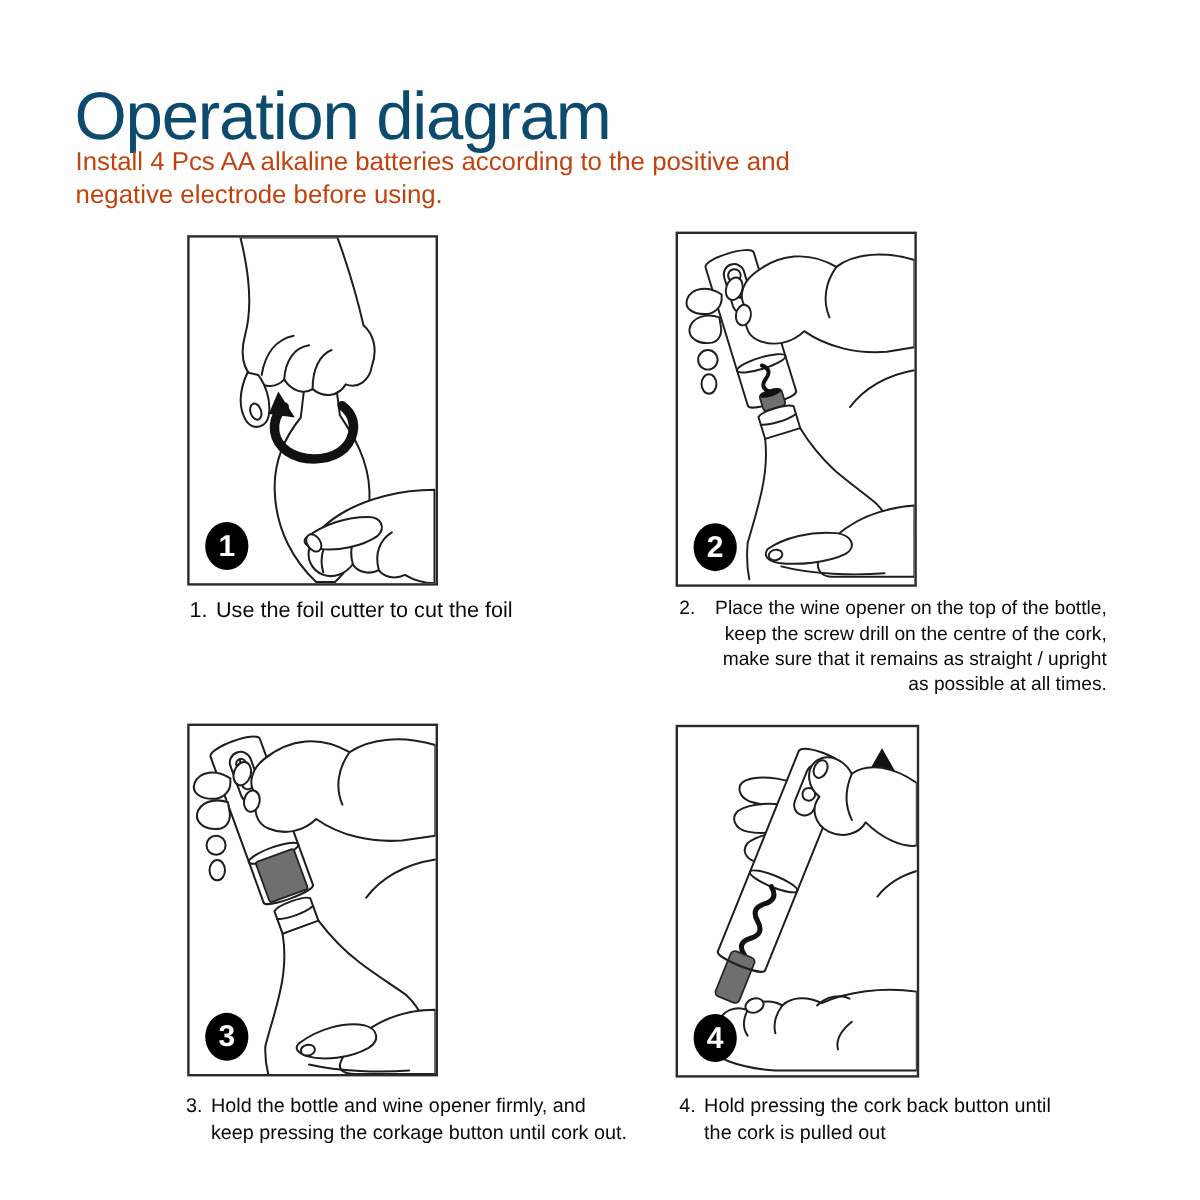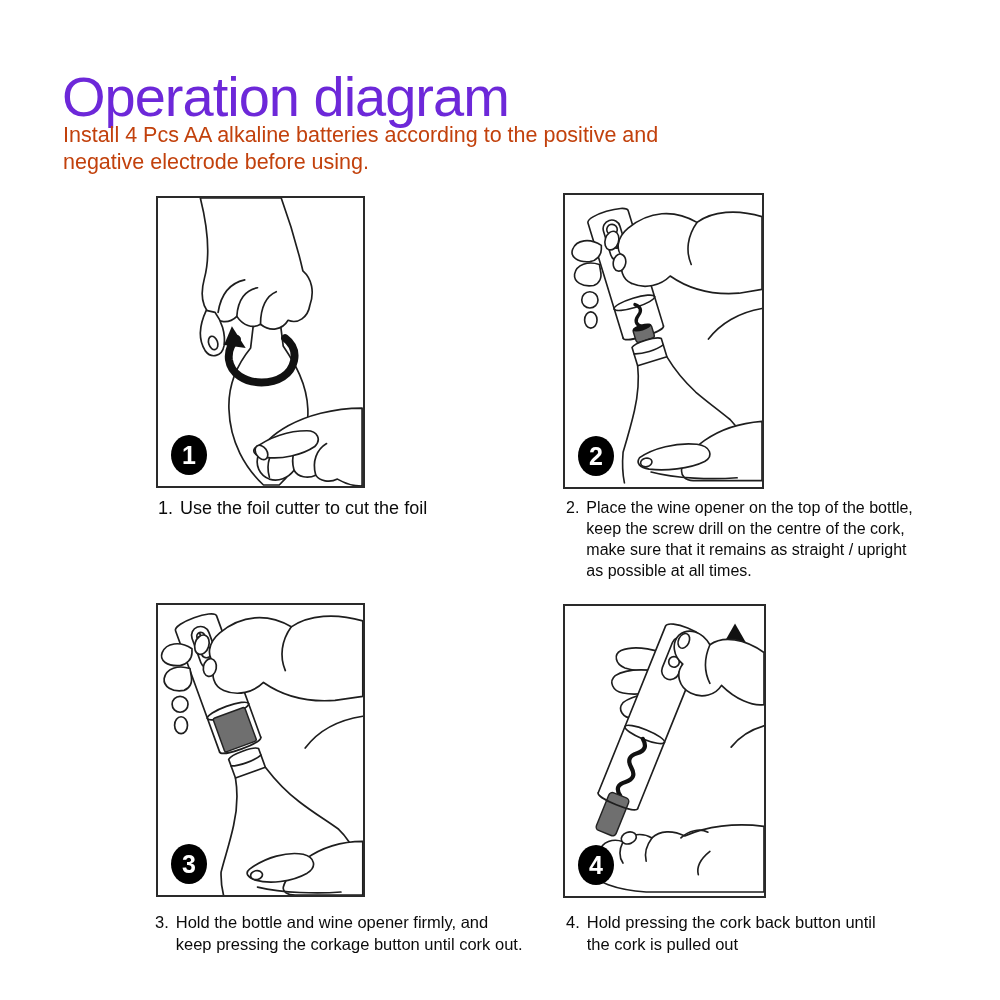--- a/index.html
+++ b/index.html
@@ -1,39 +1,39 @@
 <!DOCTYPE html>
 <html><head>
 <meta charset="utf-8">
 <style>
   html,body{margin:0;padding:0;background:#fff;}
   #stage{position:relative;width:1000px;height:1000px;background:#ffffff;overflow:hidden;
          font-family:"Liberation Sans","DejaVu Sans",sans-serif;color:#0b0b0b;}
 
   .title{position:absolute;left:62px;top:28px;font-size:56px;line-height:62px;
-         font-weight:400;letter-spacing:-1px;color:#6d28d9;}
+         font-weight:400;letter-spacing:-1px;color:#0c4a6e;}
   .subtitle{position:absolute;left:63px;top:100px;width:600px;font-size:21.5px;
             line-height:27px;color:#c2410c;}
 
   .panel{position:absolute;margin:0;background:#fff;border:2px solid #2a2a2a;box-sizing:border-box;}
   .panel svg{position:absolute;left:0;top:0;width:100%;height:100%;}
   #p1{left:156px;top:196px;width:209px;height:292px;}
   #p2{left:563px;top:193px;width:201px;height:296px;}
   #p3{left:156px;top:603px;width:209px;height:294px;}
   #p4{left:563px;top:604px;width:203px;height:294px;}
 
   .badge{position:absolute;left:13px;bottom:11px;width:36px;height:40px;border-radius:50%;
          background:#000;color:#fff;font-size:25px;font-weight:700;
          display:flex;align-items:center;justify-content:center;}
 
   .cap{position:absolute;display:flex;color:#0b0b0b;}
   .cap .n{margin-right:7px;white-space:nowrap;}
   #c1{left:158px;top:497px;font-size:18px;line-height:23px;}
   #c2{left:566px;top:497px;font-size:16px;line-height:21px;}
-  #c2 .t{width:336px;}
+  #c2 .t{width:336px;text-align:right;}
   #c3{left:155px;top:911px;font-size:16.5px;line-height:22px;}
   #c3 .t{width:352px;}
   #c4{left:566px;top:911px;font-size:16.5px;line-height:22px;}
   #c4 .t{width:290px;}
 
   
   .ln{fill:none;stroke:#1e1e1e;stroke-width:1.7;stroke-linecap:round;stroke-linejoin:round;}
   .wh{fill:#ffffff;stroke:#1e1e1e;stroke-width:1.7;stroke-linecap:round;stroke-linejoin:round;}
   .blk{fill:#111;stroke:none;}
   .cork{fill:#6f6f6f;stroke:#222;stroke-width:1.5;}

